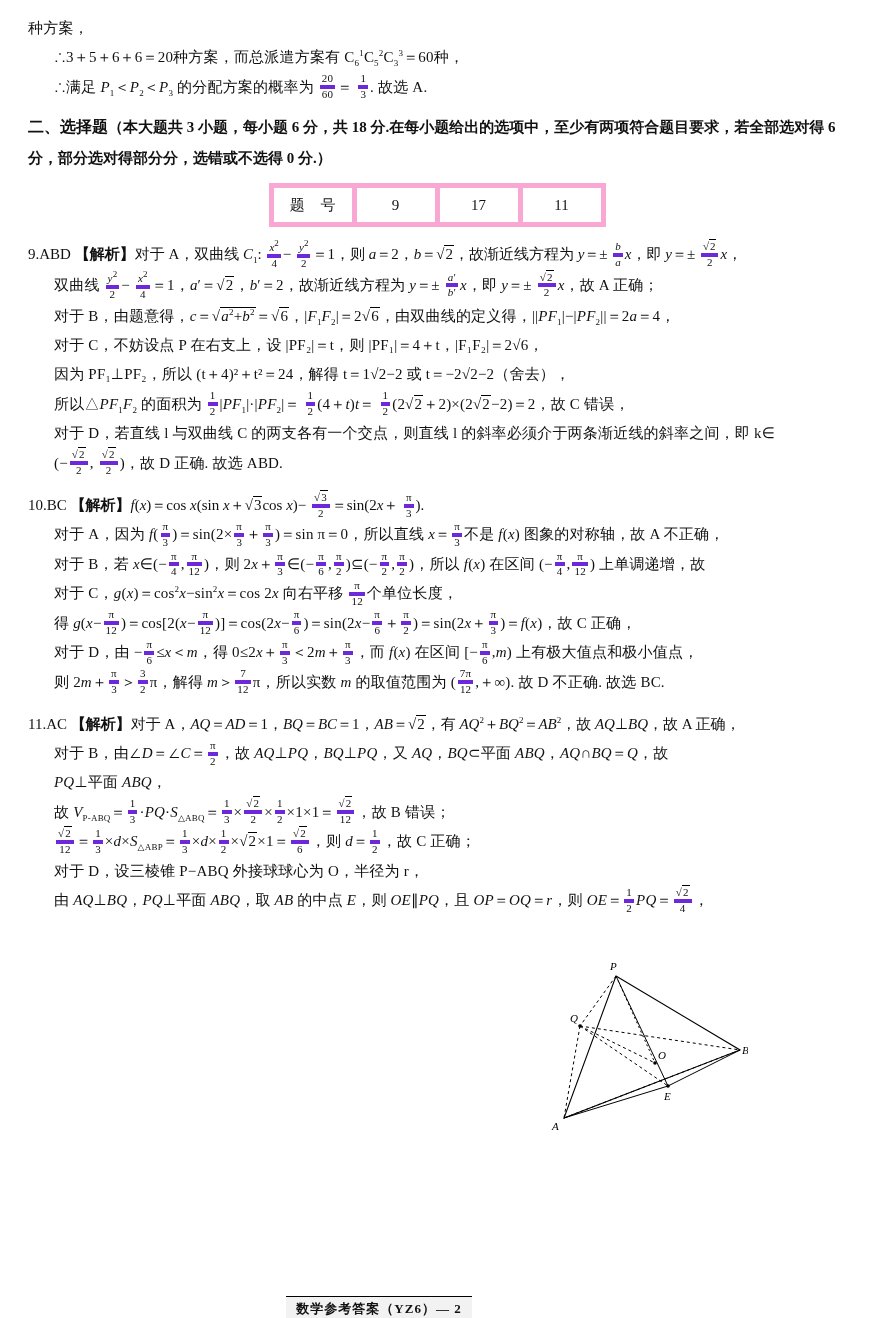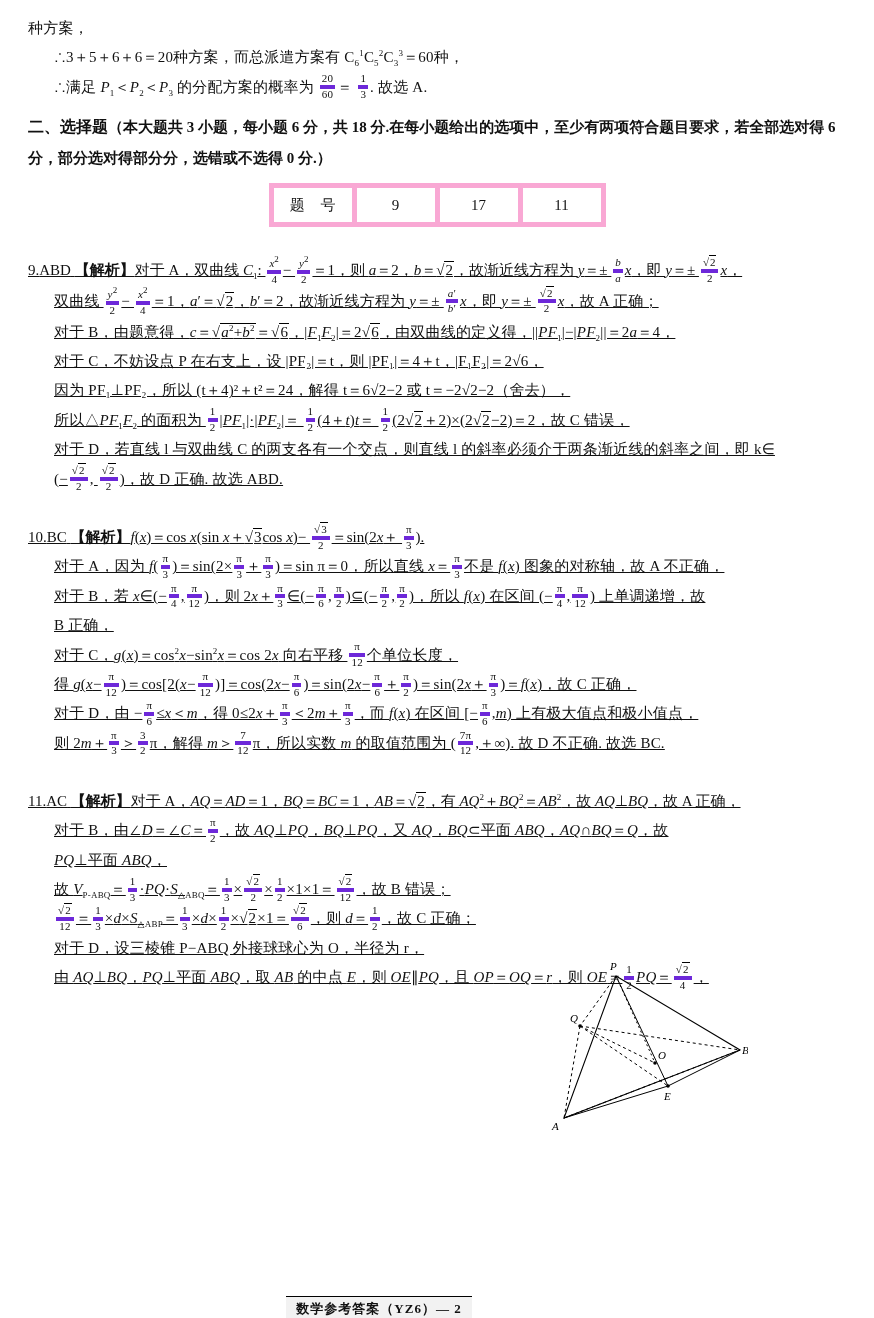--- a/index.html
+++ b/index.html
@@ -46,21 +46,21 @@
   }
   table.answers td{
     border:5px solid #f9a8d4;
     padding:5px 0;
     text-align:center;
     height:24px;
     margin-left:48px;
   }
   table.answers td.hdr{ width:72px; letter-spacing:6px; padding-left:6px;}
   table.answers td.col{ width:78px; }
-  .qblock{ margin-top:28px;text-decoration:underline; }
+  .qblock{ margin-top:12px; }
   .qhead{ font-size:15px; line-height:2.0; }
   .tag{ font-weight:bold; }
   .frac{
     display:inline-block;
     vertical-align:middle;
     text-align:center;
     font-size:11px;
     line-height:1.08;
     margin:0 2px;
     position:relative;
@@ -148,21 +148,21 @@
         <span class="frac"><span class="num"><span class="sqrt">√<span class="rad">2</span></span></span><span class="den">2</span></span><i>x</i>，故 A 正确；
       </div>
 
       <div class="line ind2">
         对于 B，由题意得，<i>c</i>＝<span class="sqrt">√<span class="rad"><i>a</i><sup>2</sup>+<i>b</i><sup>2</sup></span></span>＝<span class="sqrt">√<span class="rad">6</span></span>，|<i>F</i><sub>1</sub><i>F</i><sub>2</sub>|＝2<span class="sqrt">√<span class="rad">6</span></span>，由双曲线的定义得，||<i>PF</i><sub>1</sub>|−|<i>PF</i><sub>2</sub>||＝2<i>a</i>＝4，
       </div>
 
 
       <div class="line ind2">对于 C，不妨设点 P 在右支上，设 |PF₂|＝t，则 |PF₁|＝4＋t，|F₁F₂|＝2√6，</div>
 
-      <div class="line ind2">因为 PF₁⊥PF₂，所以 (t＋4)²＋t²＝24，解得 t＝6√2−2 或 t＝−2√2−2（舍去），</div>
+      <div class="line ind2">因为 PF₁⊥PF₂，所以 (t＋4)²＋t²＝24，解得 t＝1√2−2 或 t＝−2√2−2（舍去），</div>
 
       <div class="line ind2">
         所以△<i>PF</i><sub>1</sub><i>F</i><sub>2</sub> 的面积为 <span class="frac"><span class="num">1</span><span class="den">2</span></span>|<i>PF</i><sub>1</sub>|·|<i>PF</i><sub>2</sub>|＝
         <span class="frac"><span class="num">1</span><span class="den">2</span></span>(4＋<i>t</i>)<i>t</i>＝
         <span class="frac"><span class="num">1</span><span class="den">2</span></span>(2<span class="sqrt">√<span class="rad">2</span></span>＋2)×(2<span class="sqrt">√<span class="rad">2</span></span>−2)＝2，故 C 错误，
       </div>
 
       <div class="line ind2">对于 D，若直线 l 与双曲线 C 的两支各有一个交点，则直线 l 的斜率必须介于两条渐近线的斜率之间，即 k∈</div>
 
       <div class="line ind2">
@@ -180,21 +180,20 @@
       </div>
 
       <div class="line ind2">
         对于 A，因为 <i>f</i>(<span class="frac"><span class="num">π</span><span class="den">3</span></span>)＝sin(2×<span class="frac"><span class="num">π</span><span class="den">3</span></span>＋<span class="frac"><span class="num">π</span><span class="den">3</span></span>)＝sin π＝0，所以直线 <i>x</i>＝<span class="frac"><span class="num">π</span><span class="den">3</span></span>不是 <i>f</i>(<i>x</i>) 图象的对称轴，故 A 不正确，
       </div>
 
       <div class="line ind2">
         对于 B，若 <i>x</i>∈(−<span class="frac"><span class="num">π</span><span class="den">4</span></span>,<span class="frac"><span class="num">π</span><span class="den">12</span></span>)，则 2<i>x</i>＋<span class="frac"><span class="num">π</span><span class="den">3</span></span>∈(−<span class="frac"><span class="num">π</span><span class="den">6</span></span>,<span class="frac"><span class="num">π</span><span class="den">2</span></span>)⊆(−<span class="frac"><span class="num">π</span><span class="den">2</span></span>,<span class="frac"><span class="num">π</span><span class="den">2</span></span>)，所以 <i>f</i>(<i>x</i>) 在区间 (−<span class="frac"><span class="num">π</span><span class="den">4</span></span>,<span class="frac"><span class="num">π</span><span class="den">12</span></span>) 上单调递增，故
       </div>
 
-      <div class="line ind2">B 正确，</div>
 
       <div class="line ind2">
         对于 C，<i>g</i>(<i>x</i>)＝cos<sup>2</sup><i>x</i>−sin<sup>2</sup><i>x</i>＝cos 2<i>x</i> 向右平移 <span class="frac"><span class="num">π</span><span class="den">12</span></span>个单位长度，
       </div>
 
       <div class="line ind2">
         得 <i>g</i>(<i>x</i>−<span class="frac"><span class="num">π</span><span class="den">12</span></span>)＝cos[2(<i>x</i>−<span class="frac"><span class="num">π</span><span class="den">12</span></span>)]＝cos(2<i>x</i>−<span class="frac"><span class="num">π</span><span class="den">6</span></span>)＝sin(2<i>x</i>−<span class="frac"><span class="num">π</span><span class="den">6</span></span>＋<span class="frac"><span class="num">π</span><span class="den">2</span></span>)＝sin(2<i>x</i>＋<span class="frac"><span class="num">π</span><span class="den">3</span></span>)＝<i>f</i>(<i>x</i>)，故 C 正确，
       </div>
 
       <div class="line ind2">

